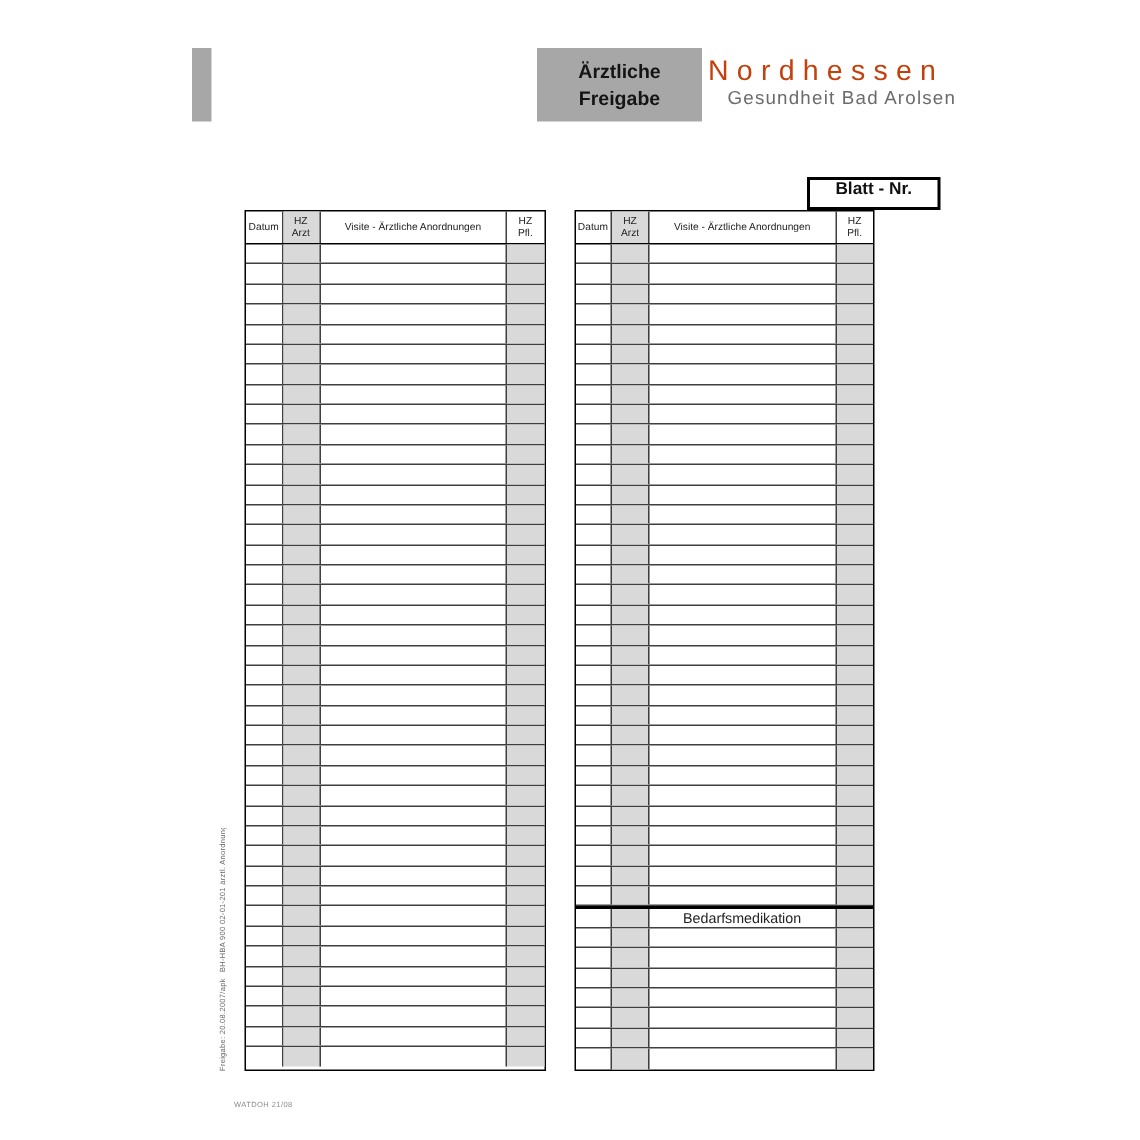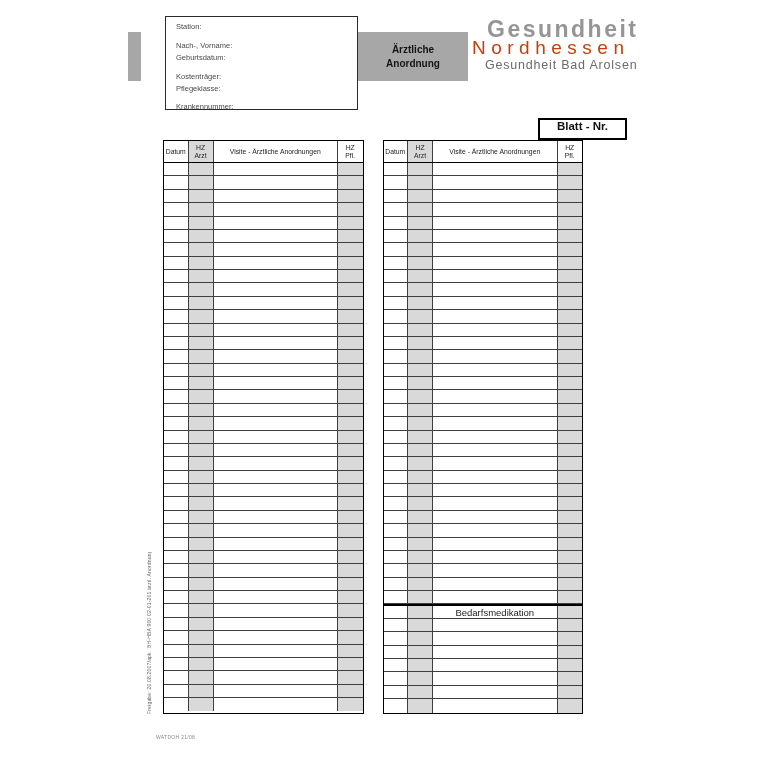--- a/index.html
+++ b/index.html
@@ -8,21 +8,21 @@
   }
   *{box-sizing:border-box; margin:0; padding:0;}
   html,body{width:760px; height:760px; background:#fff;
     font-family:"Liberation Sans", sans-serif; color:#111;}
   .page{position:relative; width:760px; height:760px; background:#fff; overflow:hidden;}
 
   
   .band-sliver{position:absolute; left:128px; top:32px; width:13px; height:49px; background:var(--band);}
   .title-band{position:absolute; left:358px; top:32px; width:110px; height:49px; background:var(--band);
     display:flex; flex-direction:column; align-items:center; justify-content:center;
-    font-weight:bold; font-size:10px; line-height:1.35; color:#141414;}
+    font-weight:bold; font-size:13px; line-height:1.35; color:#141414;}
 
   
   .patient-box{position:absolute; left:165px; top:16px; width:193px; height:94px;
     background:#fff; border:1.5px solid #2a2a2a;}
   .patient-box .fld{position:absolute; left:10px; font-size:7.5px; color:#4a4a4a; white-space:nowrap;}
   .fld.f0{top:5px;} .fld.f1{top:24px;} .fld.f2{top:36px;}
   .fld.f3{top:55px;} .fld.f4{top:67px;} .fld.f5{top:85px;}
 
   
   .logo-primary{position:absolute; left:487px; top:16px; font-size:23px; font-weight:bold;
@@ -63,35 +63,26 @@
   .footer-code{position:absolute; left:156px; top:734px; font-size:5px; color:#8a8a8a;
     letter-spacing:0.3px;}
 </style>
 </head>
 <body>
 
 <div class="page">
 
   <div class="band-sliver"></div>
 
-  <div class="patient-box">
-    <div class="fld f0">Station:</div>
-    <div class="fld f1">Nach-, Vorname:</div>
-    <div class="fld f2">Geburtsdatum:</div>
-    <div class="fld f3">Kostenträger:</div>
-    <div class="fld f4">Pflegeklasse:</div>
-    <div class="fld f5">Krankennummer:</div>
-  </div>
 
   <div class="title-band">
     <span>Ärztliche</span>
-    <span>Anordnung</span>
+    <span>Freigabe</span>
   </div>
 
-  <div class="logo-primary">Gesundheit</div>
   <div class="logo-secondary">Nordhessen</div>
   <div class="logo-subtitle">Gesundheit Bad Arolsen</div>
 
   <div class="blatt-box">
     <span>Blatt - Nr.</span>
   </div>
 
   <div class="grid-wrap">
     <div class="half" id="half-left">
         <div class="grid-header">

